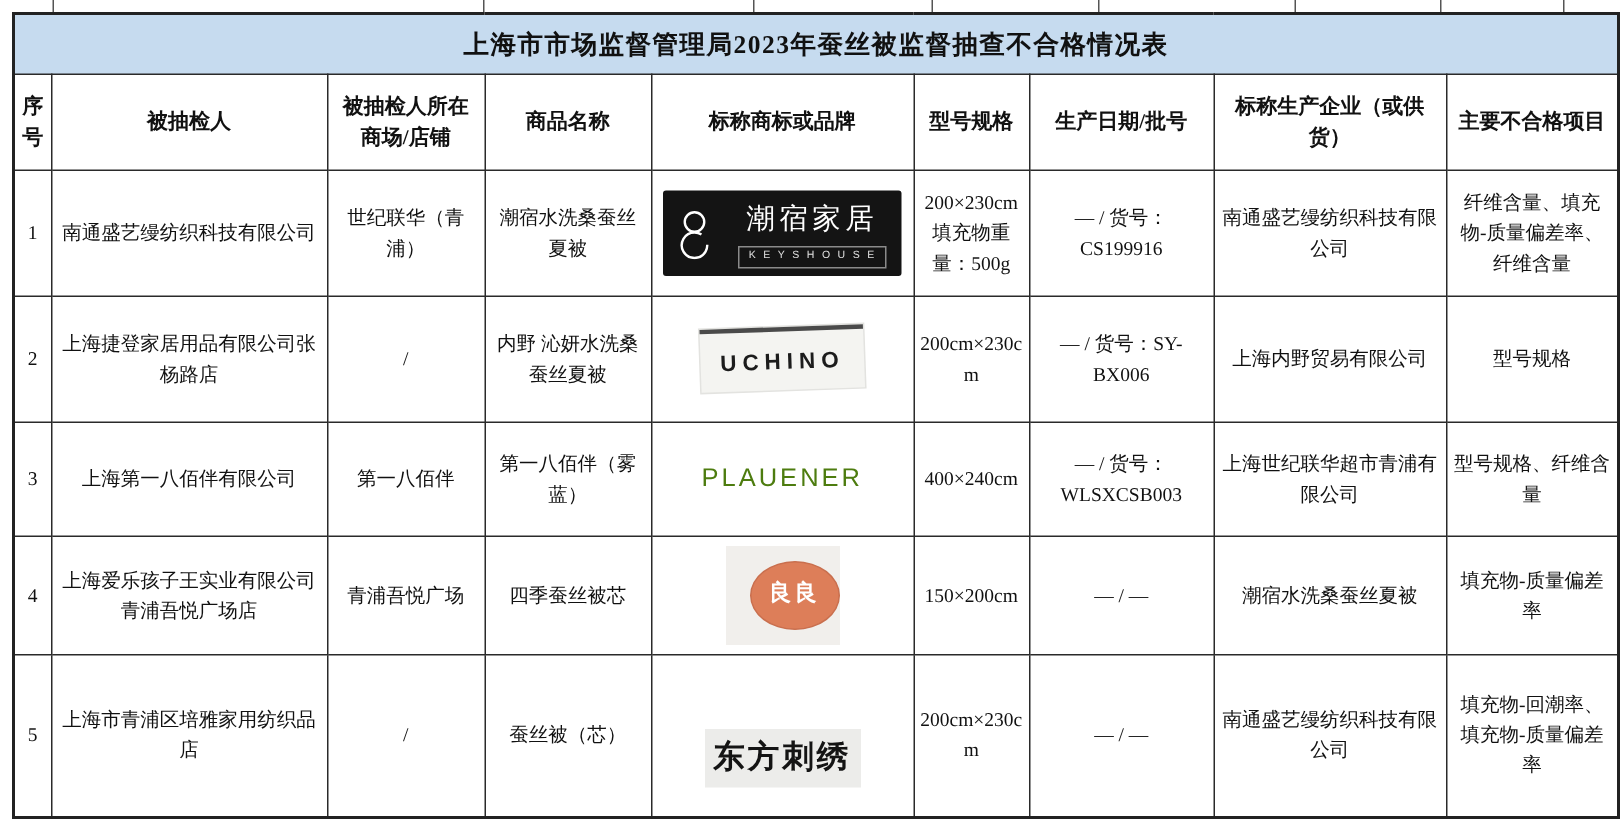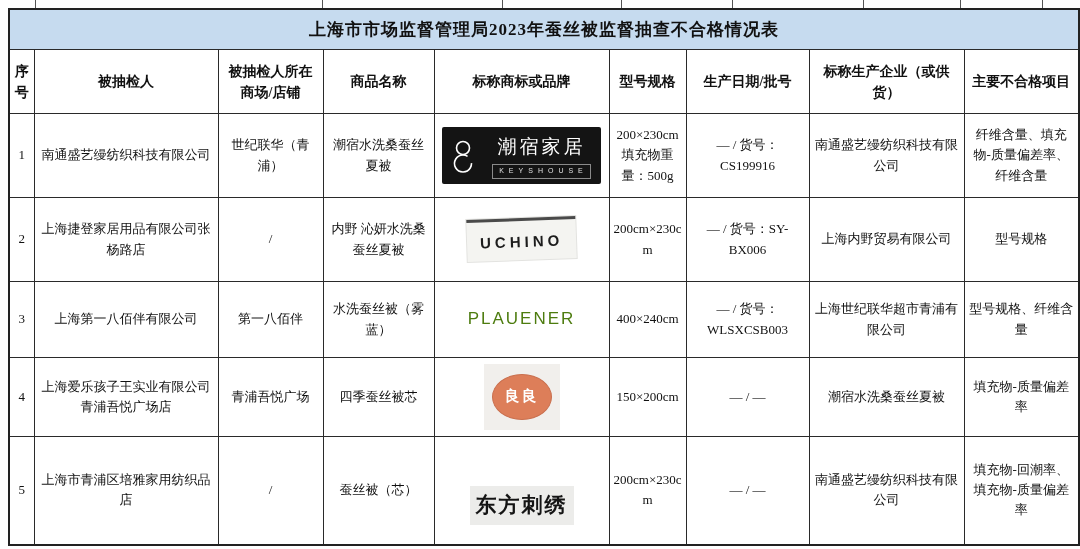--- a/index.html
+++ b/index.html
@@ -67,21 +67,21 @@
     font-size:15px; font-weight:bold; letter-spacing:4px; color:#1c1c1c;
     border-top:3px solid #4a4a4a; white-space:nowrap;
   }
 
   .logo-plauener {
     font-family:Liberation Sans, sans-serif;
     font-size:17px; color:#4d7c0f; letter-spacing:2px; white-space:nowrap;
   }
 
   .logo-liangliang {
-    display:inline-flex; align-items:center; justify-content:center;
+    display:inline-flex; align-items:center; justify-content:flex-end;
     width:76px; height:66px; background:#f1efec;
   }
   .logo-liangliang .oval {
     width:58px; height:44px; border-radius:50%;
     background:#dd7e59; border:1px solid #c96f4e;
     display:flex; align-items:center; justify-content:center;
     color:#fff; font-size:15px; font-weight:bold; letter-spacing:2px;
   }
 
   .logo-dongfang {
@@ -175,21 +175,21 @@
         <td>200cm×230cm</td>
         <td>— / 货号：SY-BX006</td>
         <td>上海内野贸易有限公司</td>
         <td>型号规格</td>
       </tr>
 
       <tr class="r3">
         <td>3</td>
         <td>上海第一八佰伴有限公司</td>
         <td>第一八佰伴</td>
-        <td>水洗蚕丝被（雾蓝）</td>
+        <td>第一八佰伴（雾蓝）</td>
         <td>
           <span class="logo-plauener">PLAUENER</span>
         </td>
         <td>400×240cm</td>
         <td>— / 货号：WLSXCSB003</td>
         <td>上海世纪联华超市青浦有限公司</td>
         <td>型号规格、纤维含量</td>
       </tr>
 
       <tr class="r4">

